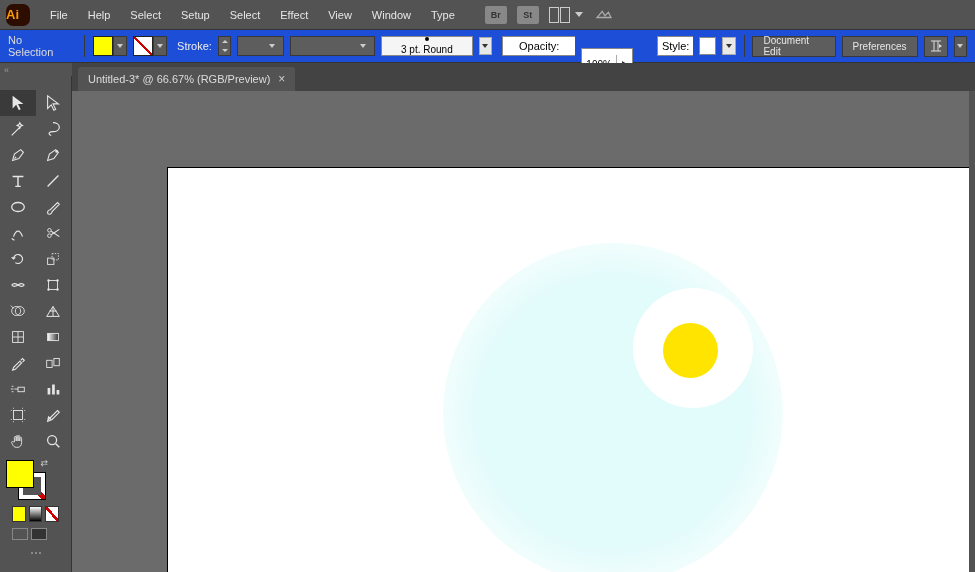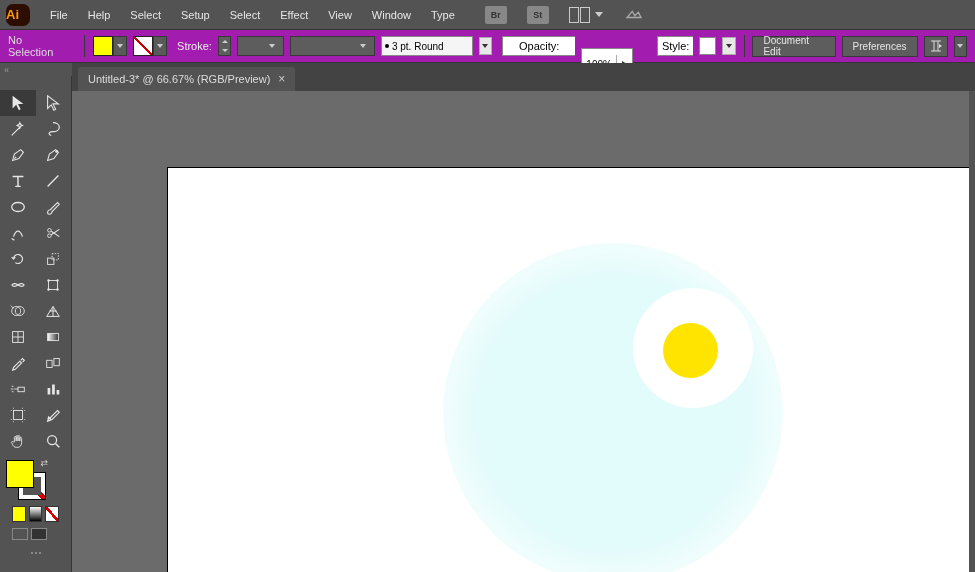--- a/index.html
+++ b/index.html
@@ -3,44 +3,44 @@
 <meta charset="utf-8">
 <style>
   * { box-sizing: border-box; margin: 0; padding: 0; user-select: none; }
   body { width: 975px; height: 572px; background: #535353; font-family: Tahoma, Arial, sans-serif; font-size: 11px; color: #e6e6e6; overflow: hidden; position: relative; }
 
   
   .menubar { height: 29px; background: #535353; display: flex; align-items: center; padding: 0 6px; gap: 0; }
   .app-icon { width: 24px; height: 22px; background: #2d0d00; border-radius: 7px; display: flex; align-items: center; justify-content: flex-start; margin-right: 10px; }
   .app-icon span { color:#ff9a00; font-weight:bold; font-size:13px; font-family:Arial; }
   .menu-item { padding: 4px 10px; cursor: default; }
-  .menubar-right { margin-left: 20px; display:flex; align-items:center; gap:20px; }
+  .menubar-right { margin-left: 20px; display:flex; align-items:center; gap:10px; }
   .br-badge { width:22px; height:18px; background:#888; color:#333; font-size:9px; font-weight:bold; display:flex;align-items:center;justify-content:center;border-radius:2px; }
   .arrange { width:22px;height:16px; display:flex; }
   .arrange div{flex:1;border:1px solid #ccc;margin:0 0.5px;}
   .chev { width:0;height:0;border-left:4px solid transparent;border-right:4px solid transparent;border-top:5px solid #ccc; }
   .cloud { width:22px;height:14px; color:#aaa; }
 
   
-  .optbar { height: 34px; background: #a21caf; border-top:1px solid #343434; border-bottom:1px solid #343434; display:flex; align-items:center; padding:0 8px; gap:6px; }
+  .optbar { height: 34px; background: #1d4ed8; border-top:1px solid #343434; border-bottom:1px solid #343434; display:flex; align-items:center; padding:0 8px; gap:6px; }
   .sel-label { color:#ddd; font-size:11px; margin-right:10px; }
   .swatch-drop { display:flex; align-items:center; }
   .swatch { width:20px; height:20px; border:1px solid #222; }
   .drop-arrow { width:14px; height:20px; background:#5a5a5a; border:1px solid #383838; display:flex;align-items:center;justify-content:center; }
   .drop-arrow::after{content:"";border-left:3px solid transparent;border-right:3px solid transparent;border-top:4px solid #ccc;}
   .none-slash { background:#fff; position:relative; }
   .none-slash::after{content:"";position:absolute;left:0;right:0;top:0;bottom:0;background:linear-gradient(to top right, transparent 45%, #c00 45%, #c00 55%, transparent 55%);}
   .field-label{ font-size:11px; color:#eee; margin-left:4px;}
   .spin { width:14px; height:20px; display:flex; flex-direction:column; border:1px solid #383838; background:#5d5d5d;}
   .spin div{flex:1;display:flex;align-items:center;justify-content:center;}
   .spin div::after{content:"";border-left:3px solid transparent;border-right:3px solid transparent;}
   .spin div:first-child::after{border-bottom:3px solid #ccc;}
   .spin div:last-child::after{border-top:3px solid #ccc;}
   .input { height:20px; background:#5d5d5d; border:1px solid #383838; padding:0 4px; display:flex; align-items:center; font-size:10px; }
-  .combo { height:20px; background:#f5f5f5; color:#000; border:1px solid #888; display:flex; align-items:center; padding:0 3px; gap:3px; font-size:10px;}
+  .combo { height:20px; background:#f5f5f5; color:#000; border:1px solid #888; display:flex; align-items:center; padding:0 3px; gap:3px; font-size:10px;flex-direction:column;}
   .combo-arrow{ width:14px;height:18px;background:#e8e8e8;border:1px solid #aaa;display:flex;align-items:center;justify-content:center;}
   .combo-arrow::after{content:"";border-left:3px solid transparent;border-right:3px solid transparent;border-top:4px solid #333;}
   .opacity-field{display:flex;align-items:center;height:32px;background:#fff;border:1px solid #888;color:#000;margin-top:36px;}
   .opacity-field span{padding:0 4px;font-size:10px;}
   .opacity-arrow{width:16px;height:18px;border-left:1px solid #aaa;display:flex;align-items:center;justify-content:center;}
   .opacity-arrow::after{content:"";border-top:3px solid transparent;border-bottom:3px solid transparent;border-left:5px solid #333;}
   .light-swatch{width:18px;height:18px;background:#fff;border:1px solid #888;}
   .btn { height:21px; padding:0 10px; background:#5d5d5d; border:1px solid #383838; display:flex;align-items:center; font-size:10px; cursor:default;}
 
   

